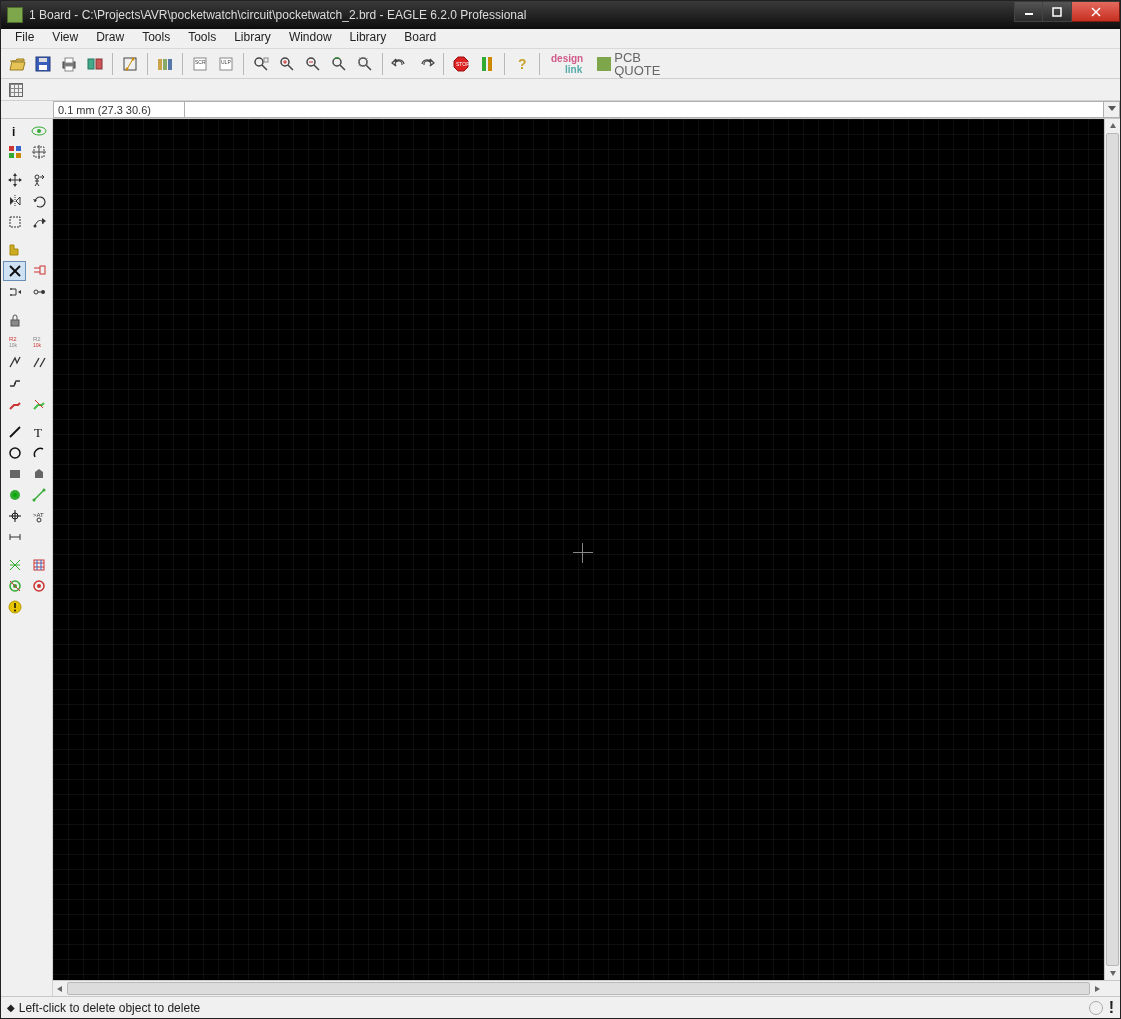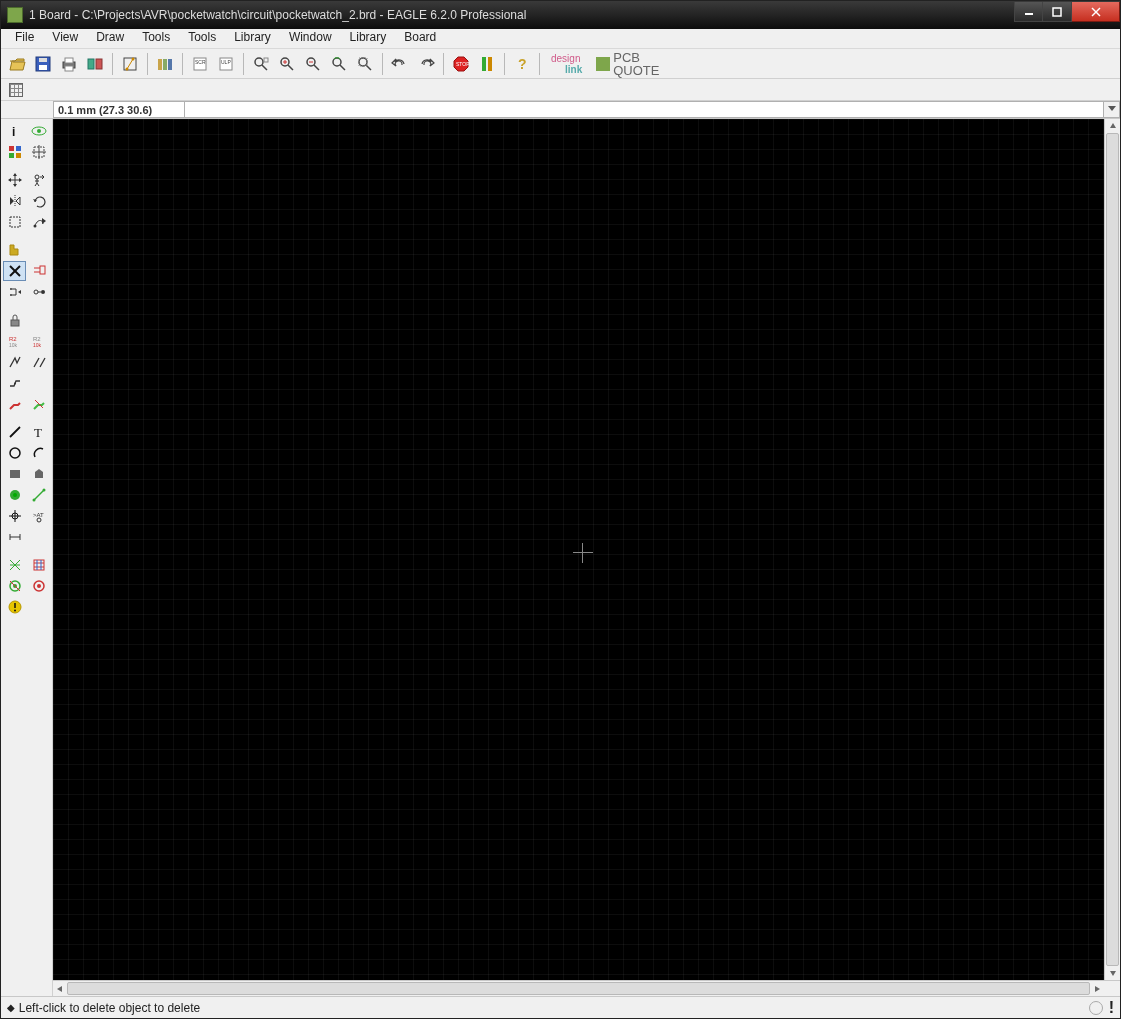--- a/index.html
+++ b/index.html
@@ -19,36 +19,36 @@
   
   .menubar { height: 20px; background: #f0f0f0; border-bottom: 1px solid #d9d9d9; display: flex; padding: 0 6px; gap: 2px; }
   .menuitem { padding: 1px 8px; color: #222; cursor: default; }
 
   
   .toolbar { height: 30px; background: #f0f0f0; border-bottom: 1px solid #d0d0d0; display: flex; align-items: center; padding: 0 4px; gap: 2px; }
   .tbtn { width: 24px; height: 24px; display: flex; align-items: center; justify-content: center; border: 1px solid transparent; background: transparent; cursor: default; }
   .tsep { width: 1px; height: 22px; background: #b8b8b8; margin: 0 3px; }
   .iconshape { width: 16px; height: 16px; display: block; }
   .linkbtn { padding: 2px 6px; font-size: 10px; color: #666; line-height: 1.1; }
-  .linkbtn .pink { color: #d05a89; font-weight: normal; }
+  .linkbtn .pink { color: #d05a89; font-weight: bold; }
   .linkbtn .teal { color: #5aa; font-weight: bold; }
   .linkbtn.pcb { display: flex; align-items: center; gap: 3px; }
   .linkbtn.pcb .sq { width: 14px; height: 14px; background: #7ea64b; }
 
   
   .parambar { height: 22px; background: #f0f0f0; border-bottom: 1px solid #d0d0d0; display: flex; align-items: center; padding: 0 4px; }
   .parambtn { width: 22px; height: 18px; display: flex; align-items: center; justify-content: center; }
   .parambtn .gridicon { width: 14px; height: 14px; background-image:
      linear-gradient(#888 1px, transparent 1px),
      linear-gradient(90deg, #888 1px, transparent 1px);
      background-size: 4px 4px; border: 1px solid #666; }
 
   
   .coordbar { height: 18px; background: #f0f0f0; border-bottom: 1px solid #c8c8c8; display: flex; align-items: stretch; }
-  .coordbox { width: 132px; border: 1px solid #b0b0b0; background: #fff; padding: 0 4px; font-size: 11px; color: #333; margin-left: 52px; display:flex; align-items:center;font-weight:bold; }
+  .coordbox { width: 132px; border: 1px solid #b0b0b0; background: #fff; padding: 0 4px; font-size: 11px; color: #333; margin-left: 52px; display:flex; align-items:center; }
   .cmdinput { flex: 1; border: 1px solid #b0b0b0; border-left: none; background: #fff; padding: 0 4px; font-size: 11px; }
   .cbdrop { width: 16px; background: #f0f0f0; border: 1px solid #b0b0b0; border-left: none; display:flex; align-items:center; justify-content:center; }
   .cbdrop svg { width: 8px; height: 8px; }
 
   
   .workrow { flex: 1; display: flex; min-height: 0; background: #f0f0f0; }
 
   .lefttools { width: 52px; background: #f0f0f0; border-right: 1px solid #d0d0d0; display: flex; flex-direction: column; padding: 2px; gap: 1px; }
   .ltrow { display: flex; gap: 1px; }
   .ltbtn { width: 23px; height: 20px; display: flex; align-items: center; justify-content: center; border: 1px solid transparent; }

